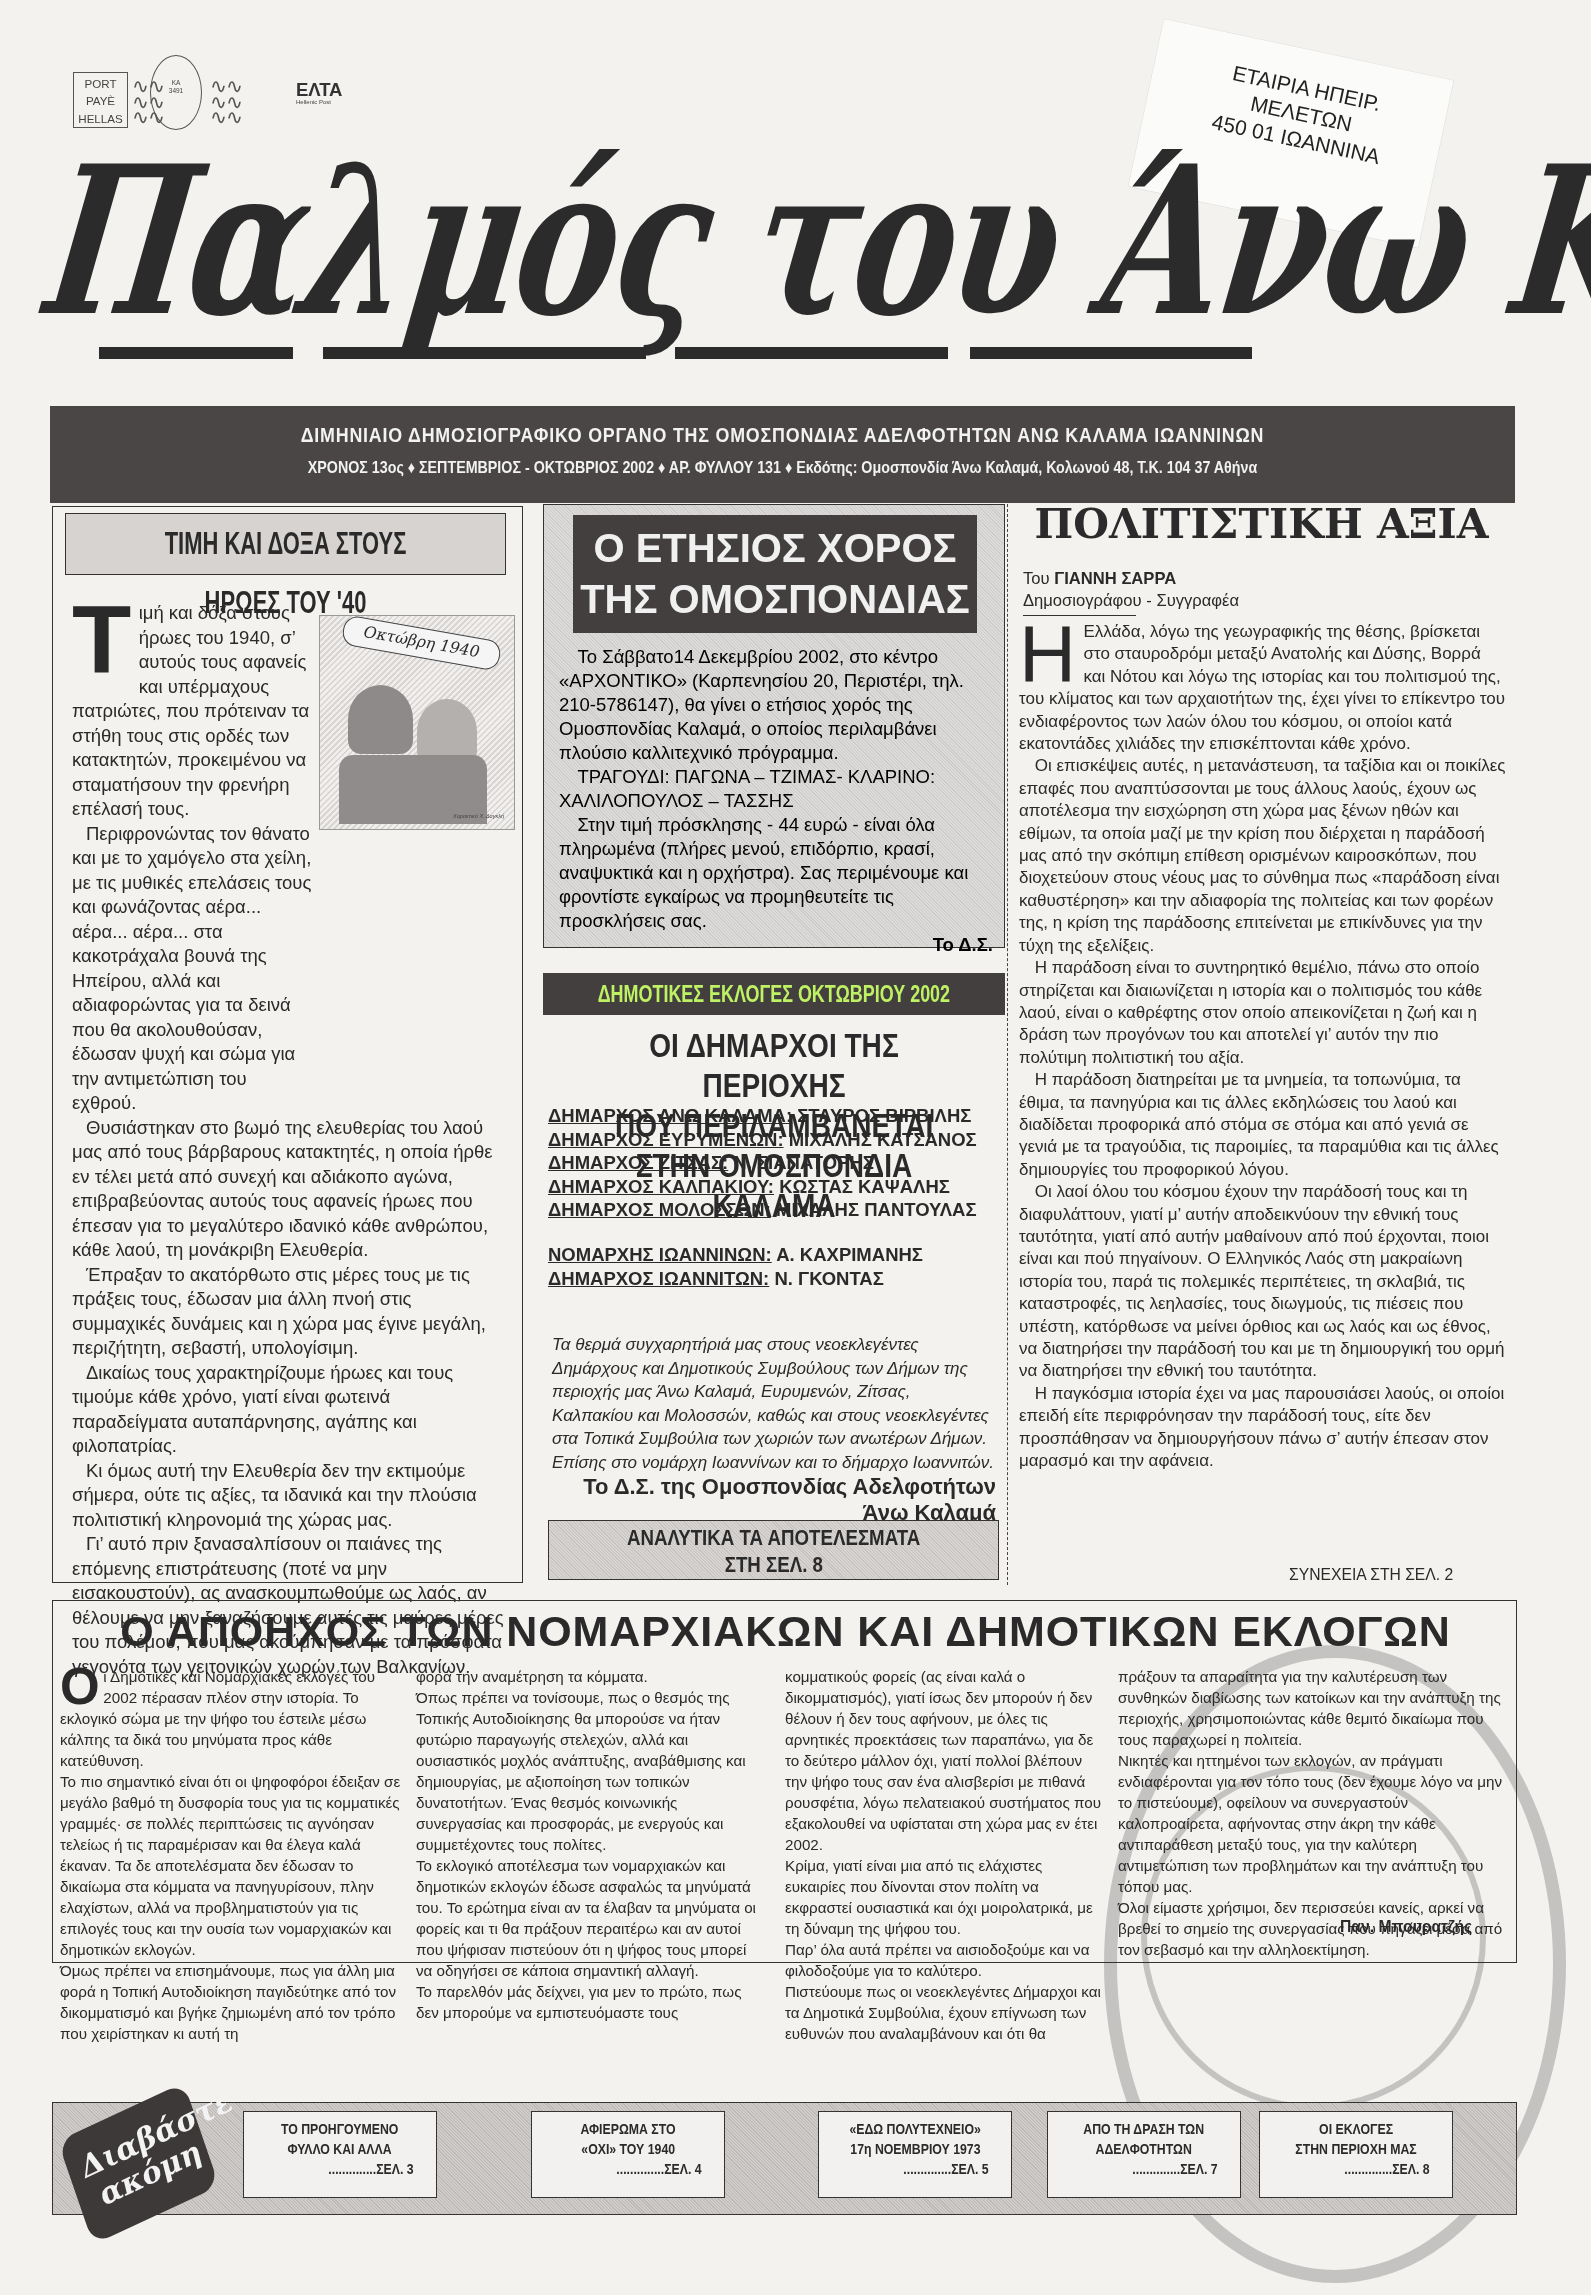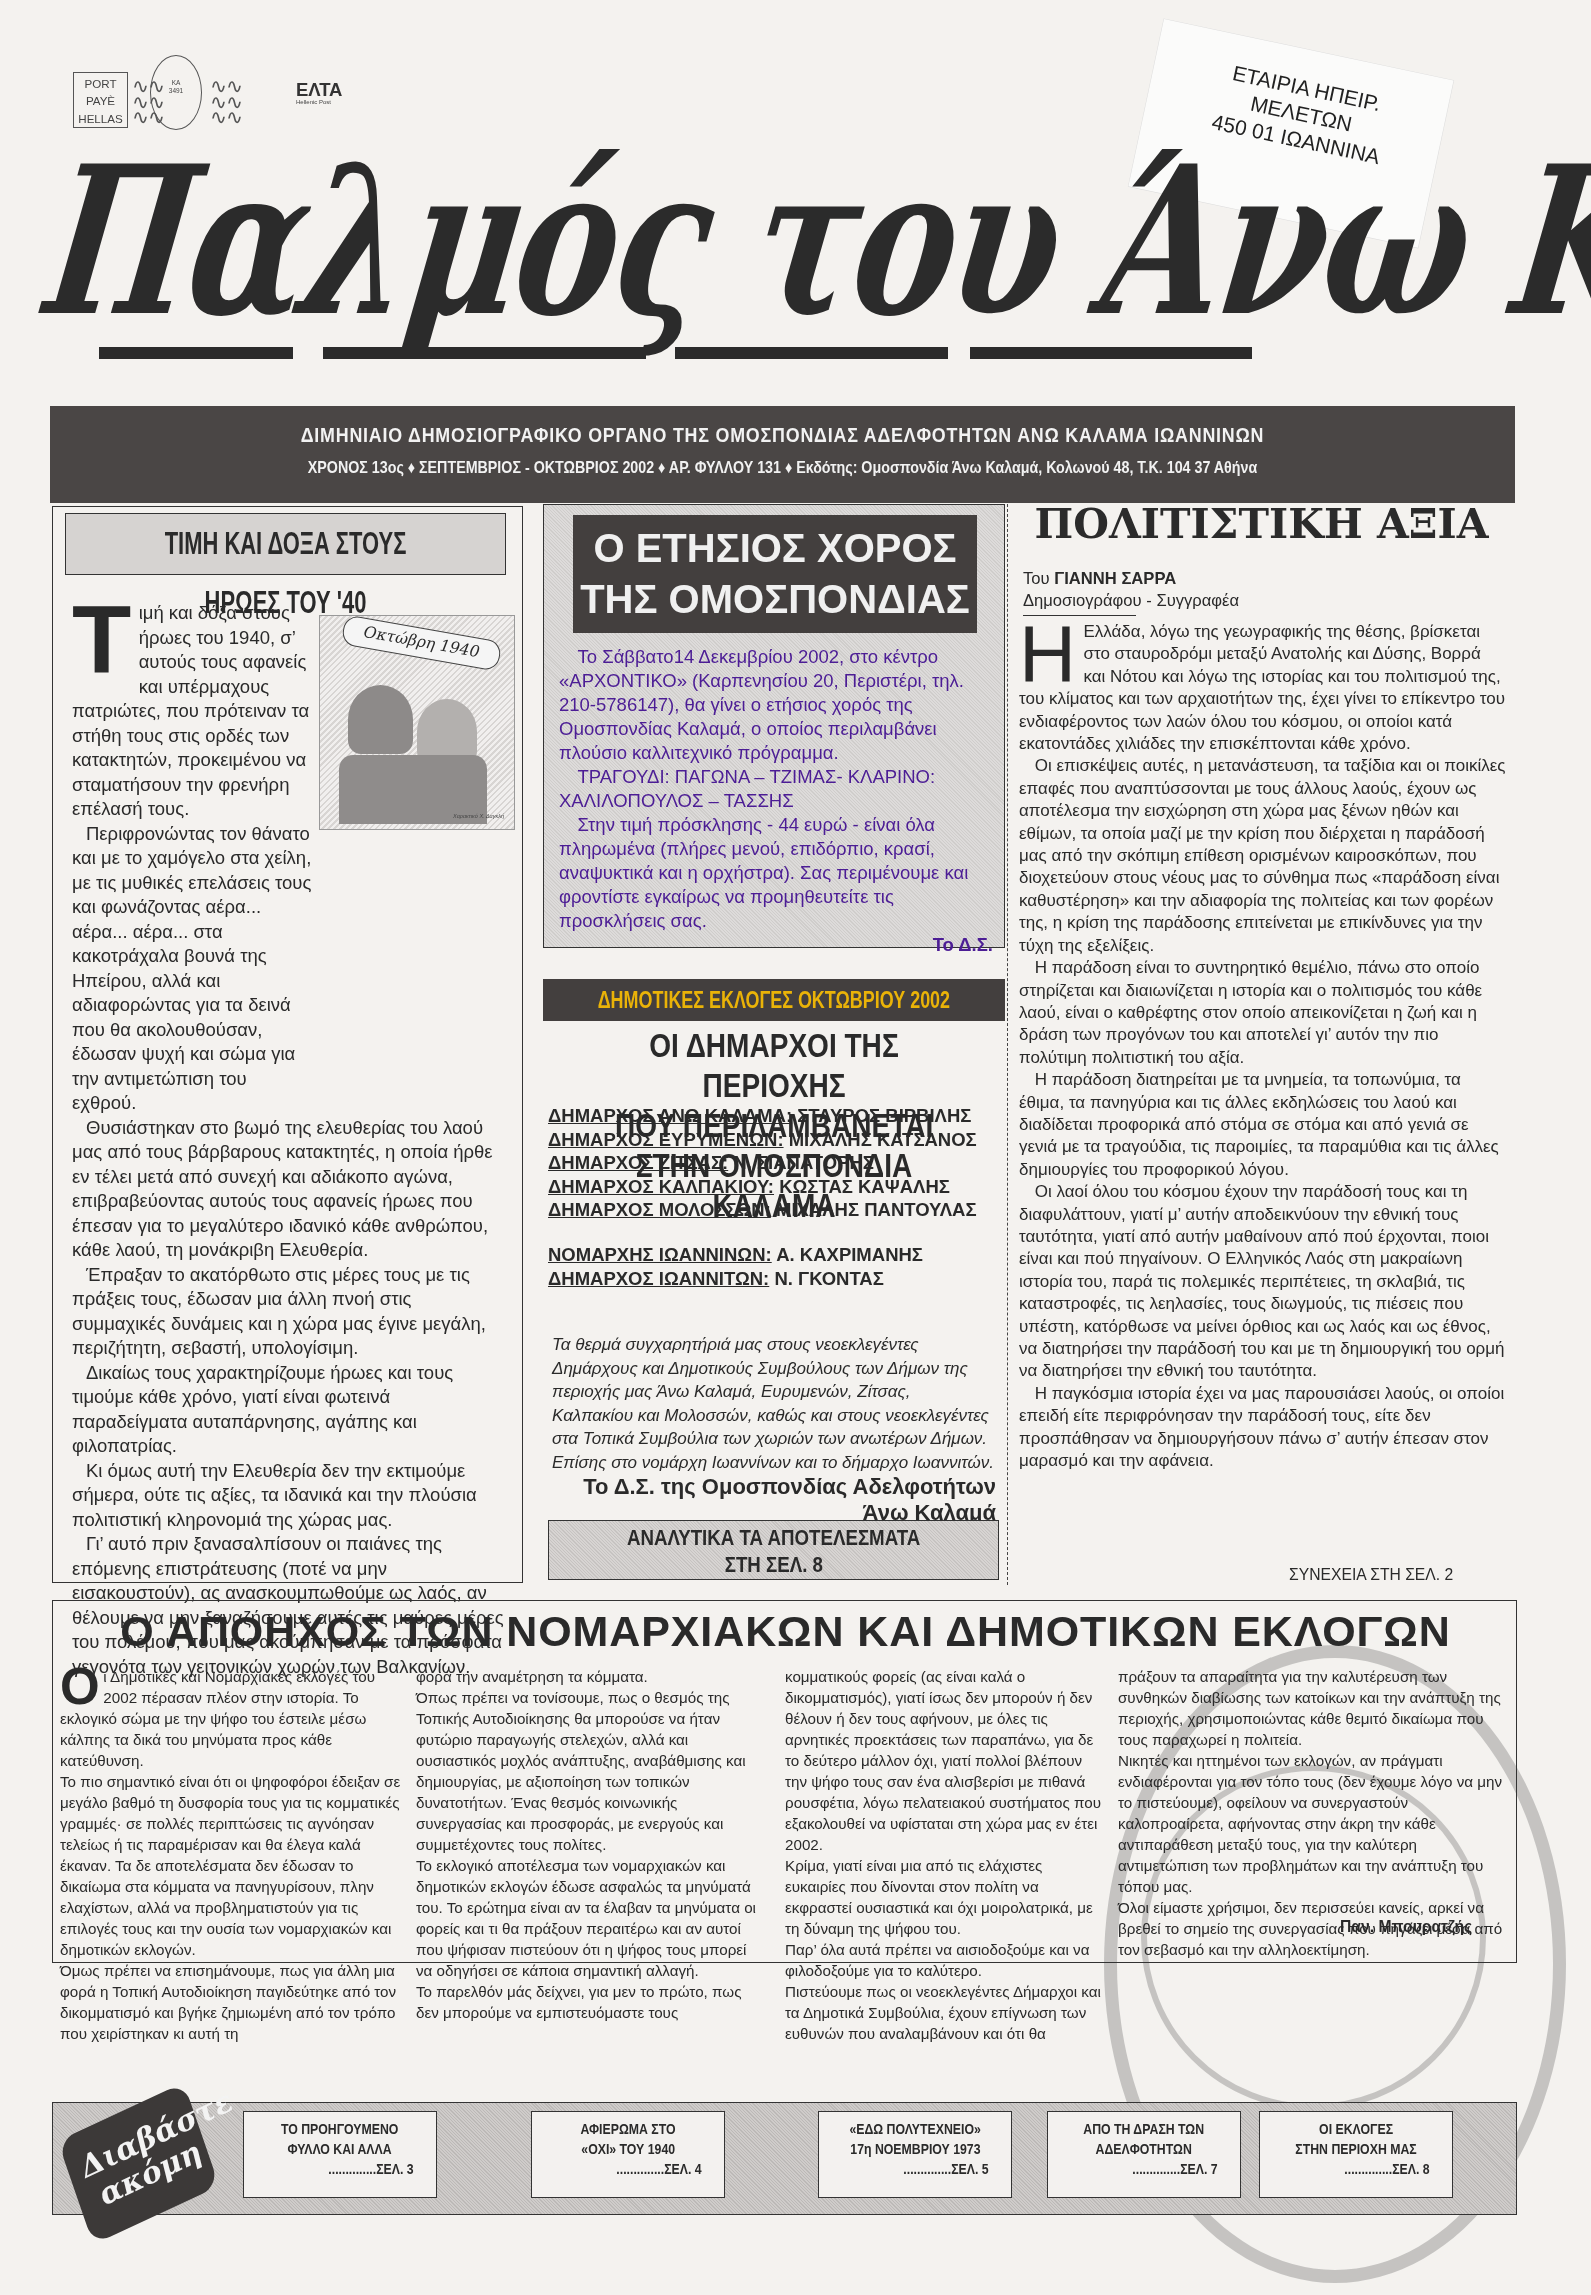--- a/index.html
+++ b/index.html
@@ -25,22 +25,22 @@
   .dropcap{font-family:"Liberation Sans",sans-serif;font-weight:bold;font-size:97px;line-height:74px;float:left;margin-right:7.4px;margin-top:1.8px;}
   .body-text{font-size:18.5px;line-height:24.5px;text-align:left;}
   .c1text{left:72px;top:601px;width:434px;}
   .illus{left:319px;top:615px;width:194px;height:213px;border:0.5px solid #999;background:repeating-linear-gradient(135deg,#d8d5d3 0 1.8px,#f1efee 1.8px 4.2px);}
   .illus-banner{left:342px;top:628px;width:157px;height:28px;border:1.4px solid #444;border-radius:14px;transform:rotate(10deg);font-family:"DejaVu Serif",serif;font-style:italic;font-size:15.7px;text-align:center;line-height:26px;background:#f5f5f5;}
   .illus-fig{border-radius:50% 50% 20% 20%;background:#8d8a89;}
   .illus-cap{left:453px;top:813px;font-size:5.5px;font-style:italic;color:#444;}
   
   .col2box{left:543px;top:504px;width:462px;height:444px;border:1.4px solid #333;background:repeating-linear-gradient(45deg,#cfcdcb 0 0.9px,#dddbda 0.9px 2.3px);box-sizing:border-box;}
   .hdr2{left:573px;top:515px;width:404px;height:118px;background:#433f3e;color:#f0f0f0;text-align:center;font-weight:bold;font-size:40px;line-height:51px;padding-top:8.3px;box-sizing:border-box;}
-  .c2text{left:559px;top:575px;width:434px;font-size:18.5px;line-height:24px;color:#4c1d95;}
-  .hdr3{left:543px;top:973px;width:462px;height:42px;background:#433f3e;color:#eab308;text-align:center;font-weight:bold;font-size:23px;line-height:42px;margin-top:6px;}
+  .c2text{left:559px;top:575px;width:434px;font-size:18.5px;line-height:24px;color:#000000;}
+  .hdr3{left:543px;top:973px;width:462px;height:42px;background:#433f3e;color:#bef264;text-align:center;font-weight:bold;font-size:23px;line-height:42px;}
   .hdr3 span{display:inline-block;transform:scaleX(0.78);}
   .sub3{left:543px;top:1026px;width:462px;text-align:center;font-weight:bold;font-size:33px;line-height:40px;}
   .sub3 span{display:inline-block;transform:scaleX(0.85);}
   .mayors{left:548px;top:1104px;width:462px;font-weight:bold;font-size:18.5px;line-height:23.6px;}
   .mayors div{white-space:nowrap;}
   .mayors .u{text-decoration:underline;text-decoration-thickness:1.4px;}
   .ital{left:552px;top:1333px;width:444px;font-style:italic;font-size:17px;line-height:23.6px;}
   .sig2{left:545px;top:1474px;width:451px;text-align:right;font-weight:bold;font-size:22px;}
   .hdr4{left:548px;top:1520px;width:451px;height:60px;border:1.4px solid #333;background:repeating-linear-gradient(45deg,#c6c3c1 0 0.9px,#d7d4d2 0.9px 2.3px);box-sizing:border-box;text-align:center;font-weight:bold;font-size:22px;line-height:27px;padding-top:2.8px;}
   .hdr4 span{display:inline-block;transform:scaleX(0.85);}

